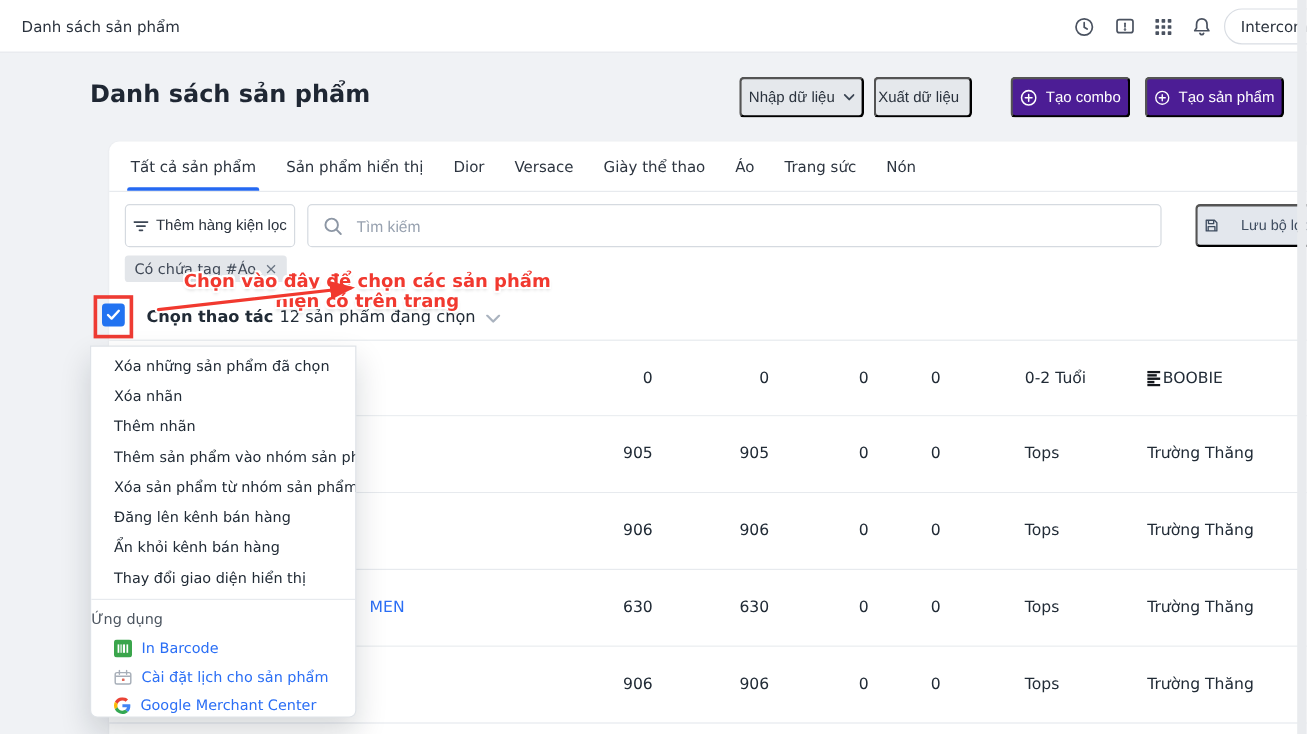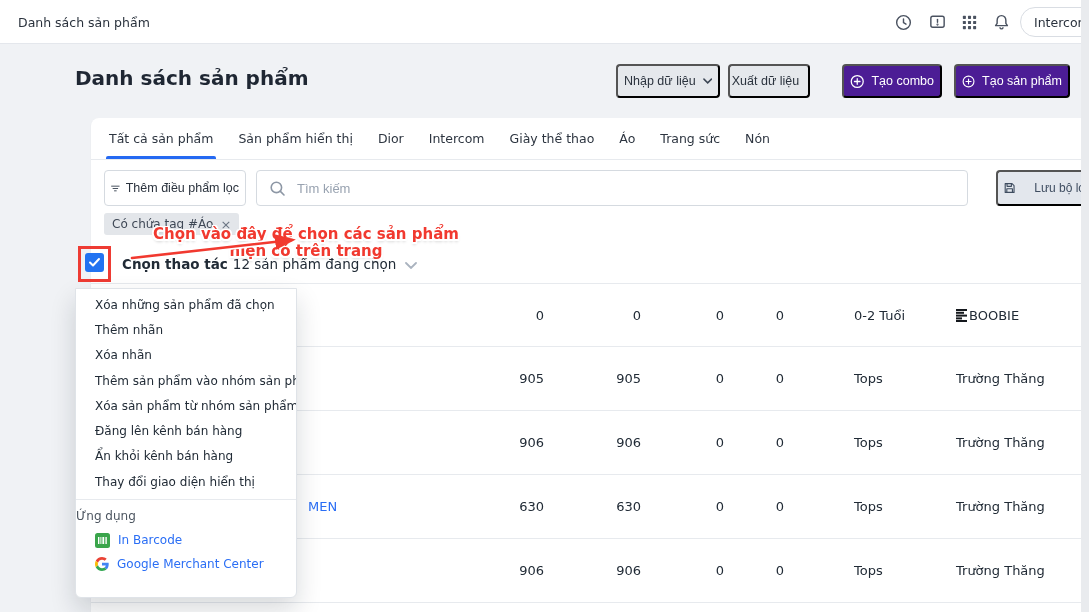--- a/index.html
+++ b/index.html
@@ -160,32 +160,32 @@
     </svg>
   <span>Tạo sản phẩm</span>
 </button>
 
 <div class="card">
 
   <div class="tabs">
     <div class="tab active">Tất cả sản phẩm</div>
     <div class="tab">Sản phẩm hiển thị</div>
     <div class="tab">Dior</div>
-    <div class="tab">Intercom</div>
+    <div class="tab">Versace</div>
     <div class="tab">Giày thể thao</div>
     <div class="tab">Áo</div>
     <div class="tab">Trang sức</div>
     <div class="tab">Nón</div>
   </div>
 
   <button class="btn-filter">
     <svg width="15" height="15" viewBox="0 0 15 15" fill="none" stroke="#3c4654" stroke-width="1.6" stroke-linecap="round">
         <path d="M1 3.5h13M3.5 7.5h8M6 11.5h3"></path>
       </svg>
-    <span>Thêm điều phẩm lọc</span>
+    <span>Thêm hàng kiện lọc</span>
   </button>
 
   <div class="search-box">
     <svg width="17" height="17" viewBox="0 0 17 17" fill="none" stroke="#8d97a5" stroke-width="1.6" stroke-linecap="round">
         <circle cx="7.4" cy="7.4" r="5.2"></circle>
         <path d="M11.4 11.4 15 15"></path>
       </svg>
     <input type="text" placeholder="Tìm kiếm" style="">
   </div>
 
@@ -283,41 +283,50 @@
     <marker id="ah" markerWidth="9" markerHeight="8" refX="6.5" refY="3" orient="auto">
       <path d="M0 0L8 3L0 6Z" fill="#f1392f"></path>
     </marker>
   </defs>
   <path d="M6 27 L166 9" stroke="#ffffff" stroke-width="6" stroke-linecap="round" fill="none"></path>
   <path d="M6 27 L166 9" stroke="#f1392f" stroke-width="2.6" stroke-linecap="round" fill="none" marker-end="url(#ah)"></path>
 </svg>
 
 <div class="dropdown">
   <div class="dd-item">Xóa những sản phẩm đã chọn</div>
+  <div class="dd-item">Xóa nhãn</div>
   <div class="dd-item">Thêm nhãn</div>
-  <div class="dd-item">Xóa nhãn</div>
   <div class="dd-item">Thêm sản phẩm vào nhóm sản phẩm</div>
   <div class="dd-item">Xóa sản phẩm từ nhóm sản phẩm</div>
   <div class="dd-item">Đăng lên kênh bán hàng</div>
   <div class="dd-item">Ẩn khỏi kênh bán hàng</div>
   <div class="dd-item">Thay đổi giao diện hiển thị</div>
   <div class="dd-divider"></div>
   <div class="dd-section">Ứng dụng</div>
 
   <div class="dd-link">
     <svg width="15" height="15" viewBox="0 0 15 15">
         <rect width="15" height="15" rx="2.5" fill="#3aa54b"></rect>
         <rect x="3" y="4" width="1.4" height="7" fill="#fff"></rect>
         <rect x="5.4" y="4" width="1" height="7" fill="#fff"></rect>
         <rect x="7.4" y="4" width="1.8" height="7" fill="#fff"></rect>
         <rect x="10.4" y="4" width="1.4" height="7" fill="#fff"></rect>
       </svg>
     <span>In Barcode</span>
   </div>
   <div class="dd-link">
+    <svg width="15" height="13" viewBox="0 0 15 13" fill="none">
+        <rect x="1" y="2.5" width="13" height="9.5" rx="1.5" stroke="#a7aeb8" stroke-width="1.2"></rect>
+        <path d="M1 5.5h13" stroke="#a7aeb8" stroke-width="1.2"></path>
+        <path d="M4.5 0.8v3M10.5 0.8v3" stroke="#a7aeb8" stroke-width="1.2" stroke-linecap="round"></path>
+        <rect x="6.6" y="7.4" width="2.2" height="2.2" rx="0.5" fill="#e06a5a"></rect>
+      </svg>
+    <span>Cài đặt lịch cho sản phẩm</span>
+  </div>
+  <div class="dd-link">
     <svg width="14" height="14" viewBox="0 0 48 48">
       <path fill="#EA4335" d="M24 9.5c3.54 0 6.71 1.22 9.21 3.6l6.85-6.85C35.9 2.38 30.47 0 24 0 14.62 0 6.51 5.38 2.56 13.22l7.98 6.19C12.43 13.72 17.74 9.5 24 9.5z"></path>
       <path fill="#4285F4" d="M46.98 24.55c0-1.57-.15-3.09-.38-4.55H24v9.02h12.94c-.58 2.96-2.26 5.48-4.78 7.18l7.73 6c4.51-4.18 7.09-10.36 7.09-17.65z"></path>
       <path fill="#FBBC05" d="M10.53 28.59c-.48-1.45-.76-2.99-.76-4.59s.27-3.14.76-4.59l-7.98-6.19C.92 16.46 0 20.12 0 24c0 3.88.92 7.54 2.56 10.78l7.97-6.19z"></path>
       <path fill="#34A853" d="M24 48c6.48 0 11.93-2.13 15.89-5.81l-7.73-6c-2.15 1.45-4.92 2.3-8.16 2.3-6.26 0-11.57-4.22-13.47-9.91l-7.98 6.19C6.51 42.62 14.62 48 24 48z"></path>
     </svg>
     <span>Google Merchant Center</span>
   </div>
 </div>
 

